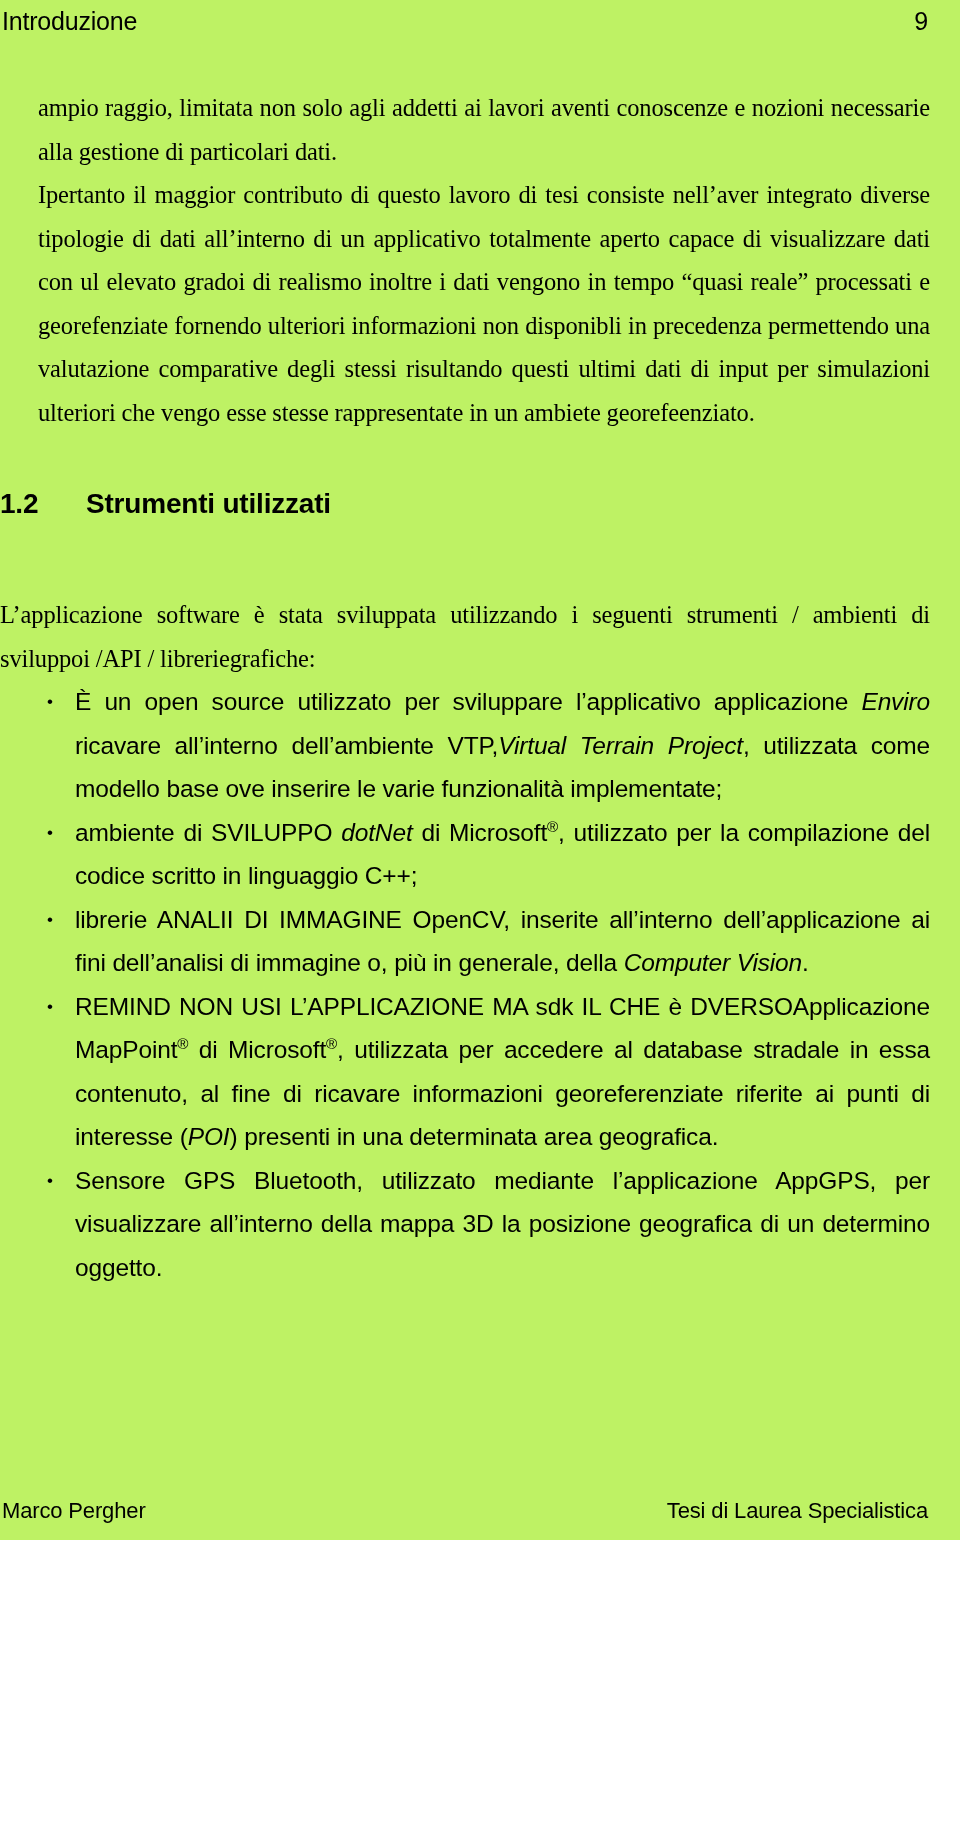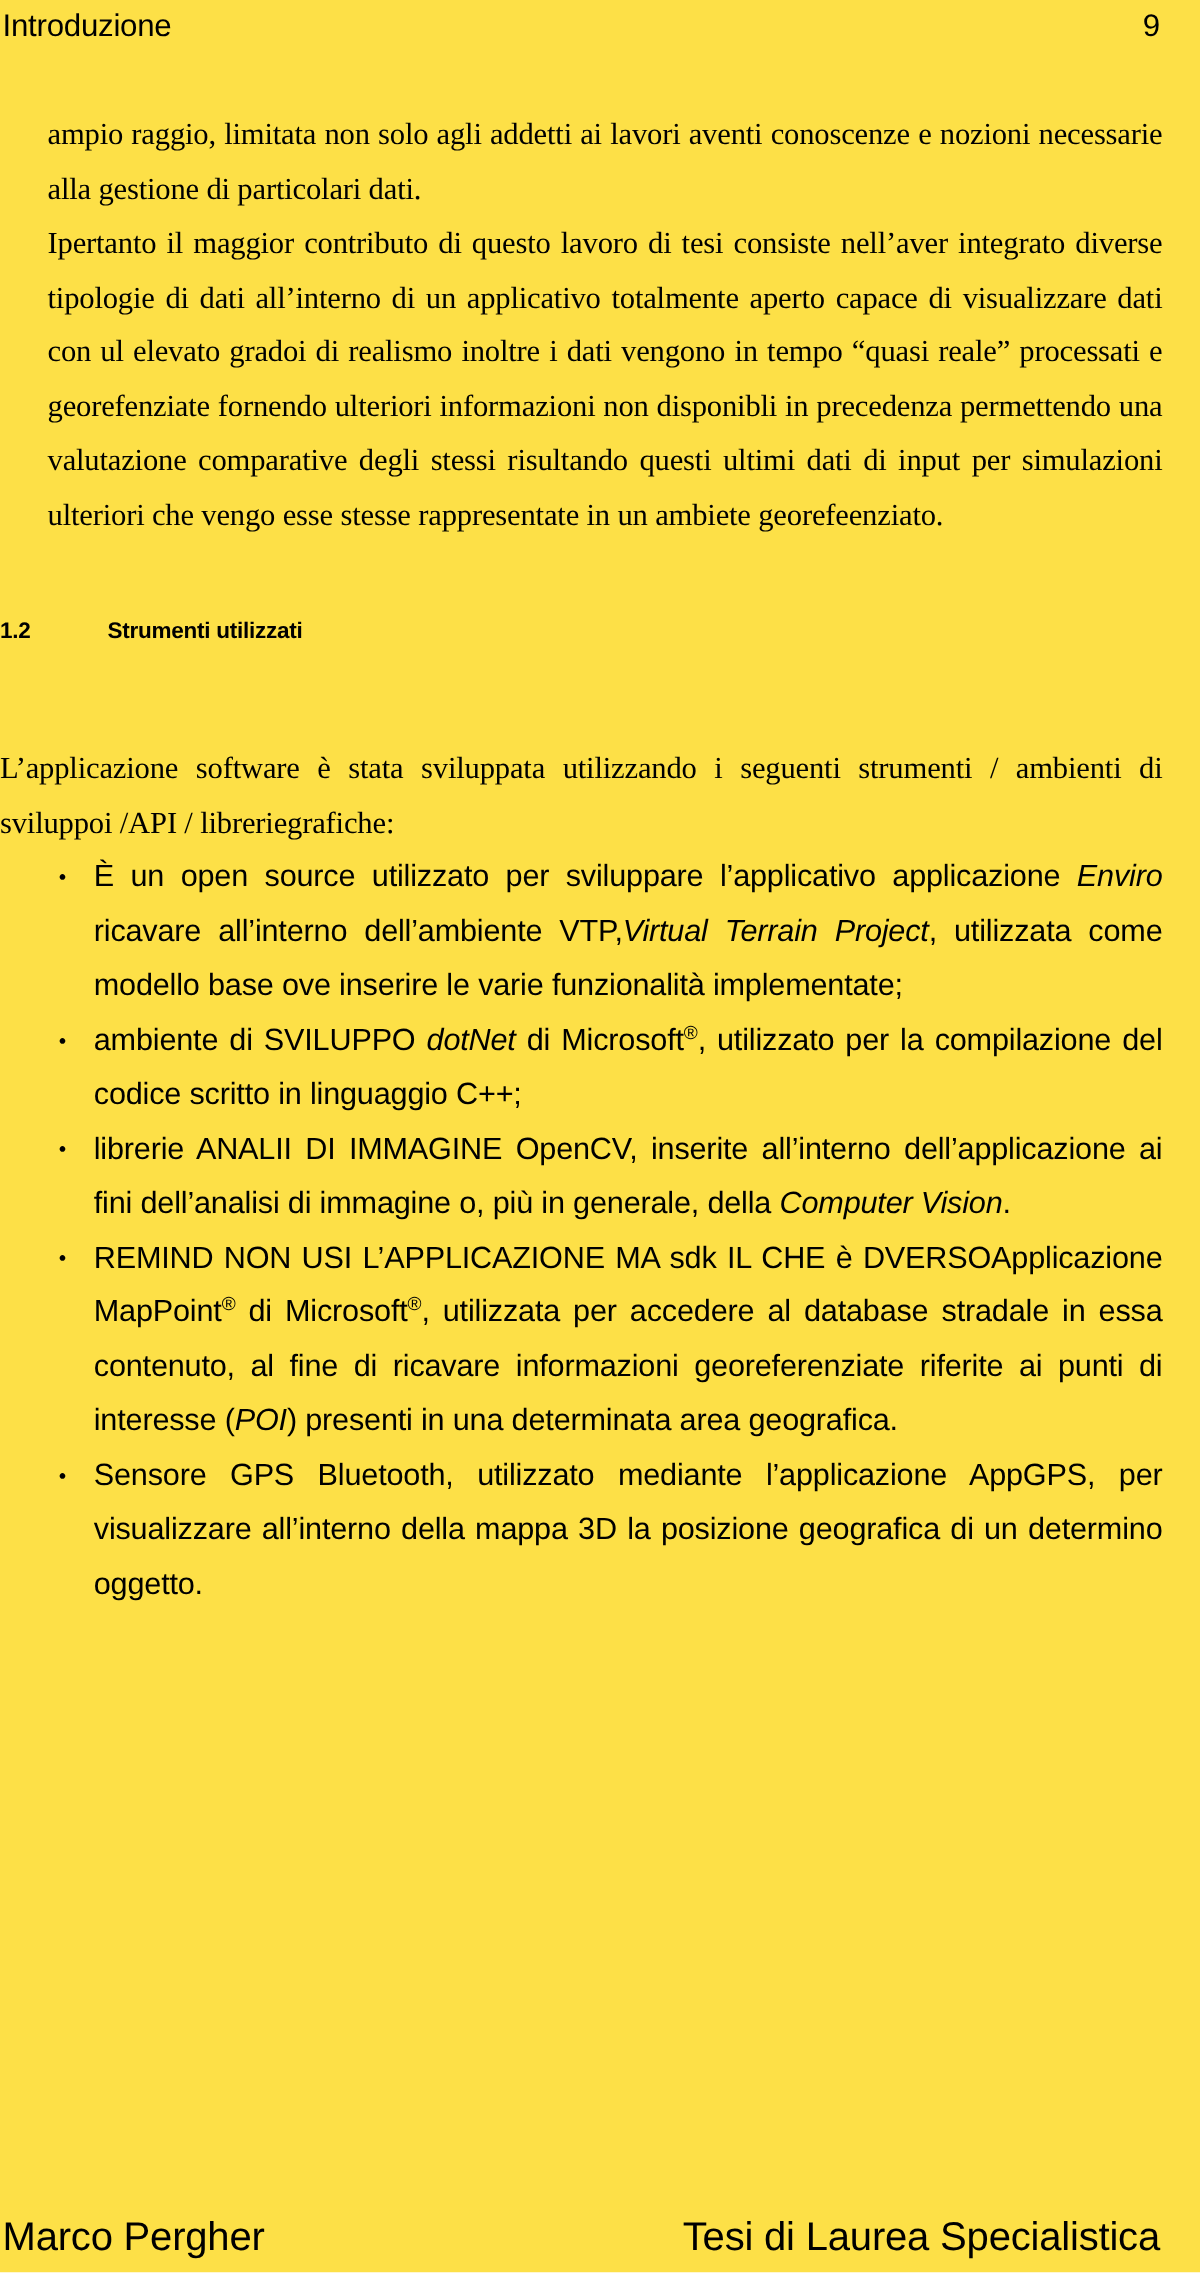--- a/index.html
+++ b/index.html
@@ -9,23 +9,23 @@
     background: #ffffff;
   }
   body {
     font-family: "Liberation Sans", sans-serif;
     color: #000000;
     -webkit-font-smoothing: antialiased;
   }
   .page {
     position: relative;
     width: 960px;
-    height: 1818px;
+    height: 1540px;
     margin: 0 auto;
-    background: #fde047;
+    background: #bef264;
     overflow: hidden;
     box-sizing: border-box;
   }
 
   
   .running-header {
     position: absolute;
     top: 6px;
     left: 2px;
     right: 32px;
@@ -56,21 +56,21 @@
     letter-spacing: -0.15px;
     color: #000;
   }
   p.body.indent-left { padding-left: 38px; }
   p.body.flush { padding-left: 0; margin-top: 24px; }
 
   
   h2.section-heading {
     margin: 0;
     padding-left: 0px;
-    font-size: 18px;
+    font-size: 28px;
     line-height: 36px;
     font-weight: bold;
     letter-spacing: -0.2px;
     white-space: nowrap;
   }
   h2.section-heading .num { display: inline-block; min-width: 86px; }
 
   
   ul.bullets {
     list-style: none;
@@ -107,21 +107,21 @@
 
   
   .running-footer {
     position: absolute;
     bottom: 14px;
     left: 2px;
     right: 32px;
     display: flex;
     justify-content: space-between;
     align-items: baseline;
-    font-size: 32px;
+    font-size: 22px;
     line-height: 30px;
     letter-spacing: -0.15px;
   }
   .running-footer .left,
   .running-footer .right { white-space: nowrap; }
 
   .spacer-heading-top { height: 52px; }
   .spacer-heading-bottom { height: 47px; }
 </style>
 </head>

